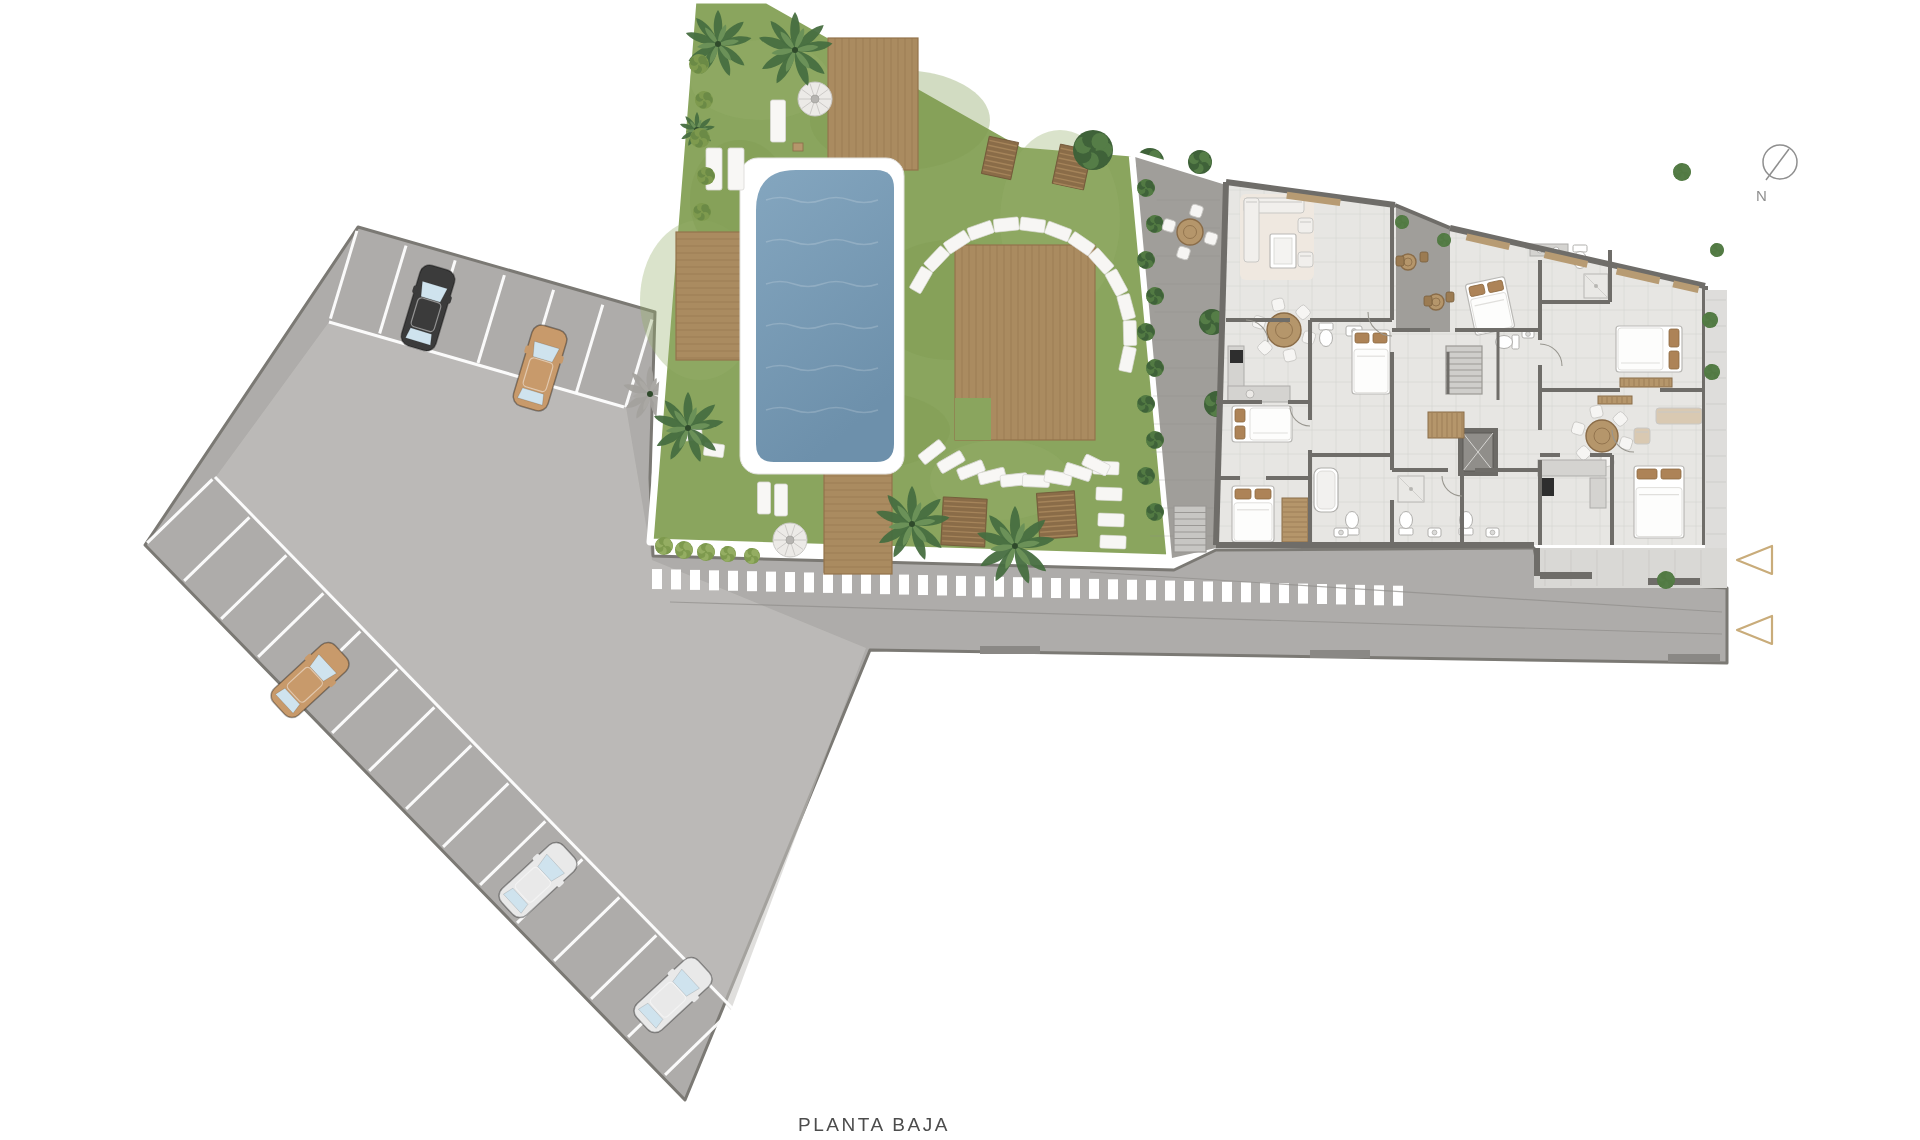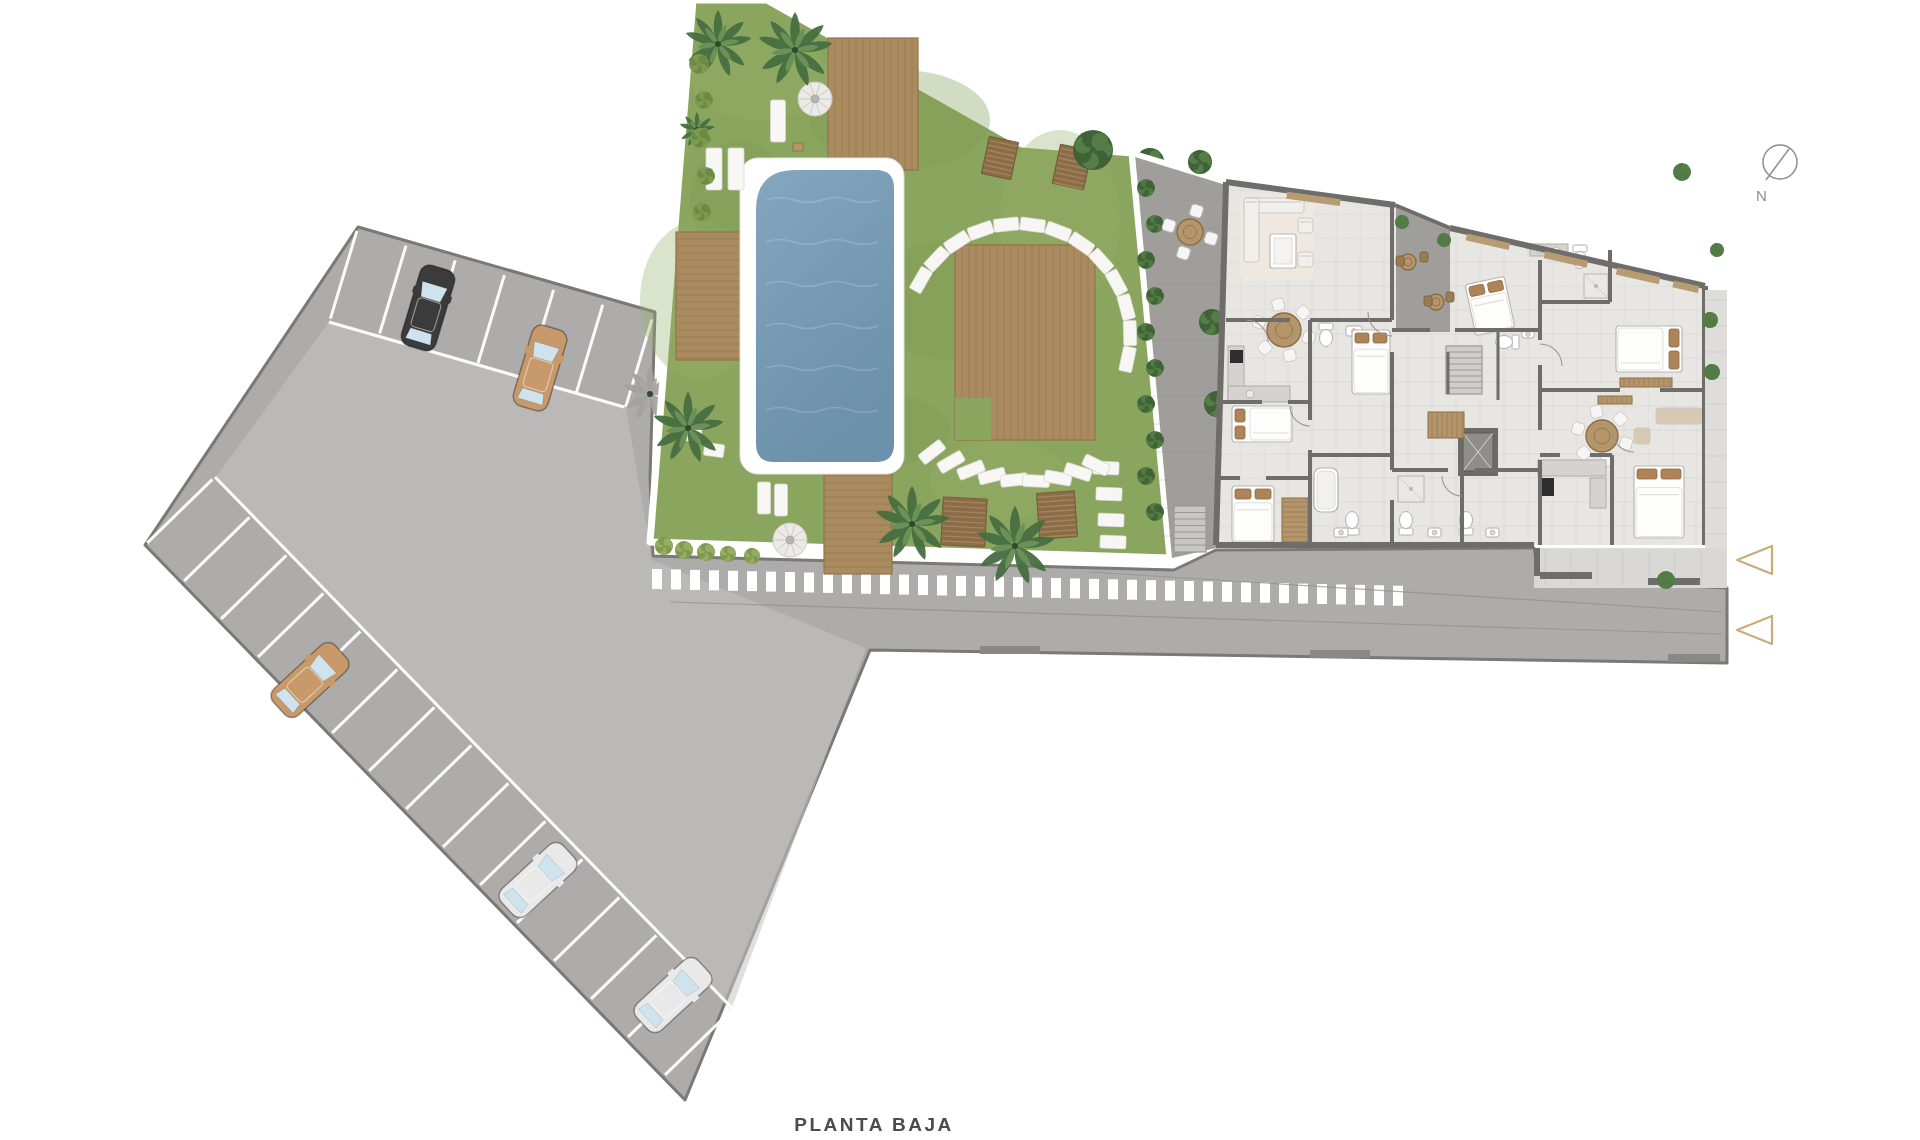--- a/index.html
+++ b/index.html
@@ -8,21 +8,21 @@
     --pool_light:#84a6bf; --pool_dark:#6d90ab; --terrace:#a09e9a; --floor:#e7e6e3;
     --tile:#d6d5d2; --wall:#6f6d69; --wood:#b5966b; --wood_dark:#8a6c48;
     --pillow:#ad8357; --bush:#527a43; --bush_light:#7e9a4e; --palm_dark:#476e40; --palm_light:#6b9158;
     --triangle:#c9ac7a; --compass:#8f8f8f; --text:#4c4c4c; --glass:#cfe3ee;
   }
   html,body{margin:0;padding:0;background:#fff;}
   #stage{position:relative;width:1920px;height:1140px;background:var(--bg);overflow:hidden;
          font-family:"Liberation Sans", sans-serif;}
   #scene{position:absolute;left:0;top:0;}
   #floor-title{position:absolute;left:769px;top:1114px;width:210px;text-align:center;
-    font-size:19px;font-weight:bold;letter-spacing:2.5px;color:var(--text);}
+    font-size:19px;font-weight:normal;letter-spacing:2.5px;color:var(--text);}
   svg text{font-family:"Liberation Sans", sans-serif;}
 </style>
 </head>
 <body>
 
 <div id="stage">
   <svg id="scene" width="1920" height="1140" viewBox="0 0 1920 1140">
       <g>
         <polygon points="358,227 655,312 650,478 653,556 1174,570 1216,550 1534,548 1540,578 1634,583 1727,588 1727,663 870,650 685,1100 145,545" fill="#aeacaa" stroke="#7b7974" stroke-width="3" stroke-linejoin="round"></polygon>
         <polygon points="329,322 626,407 652,560 866,648 731,1010 215,478" fill="#c6c4c1" stroke="none" stroke-width="0" stroke-linejoin="round" opacity="0.55"></polygon>

